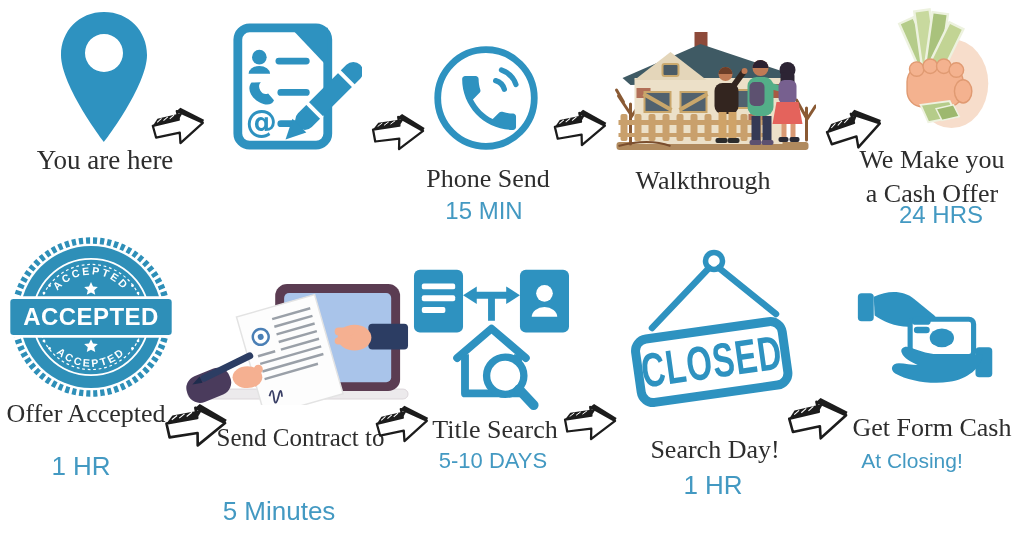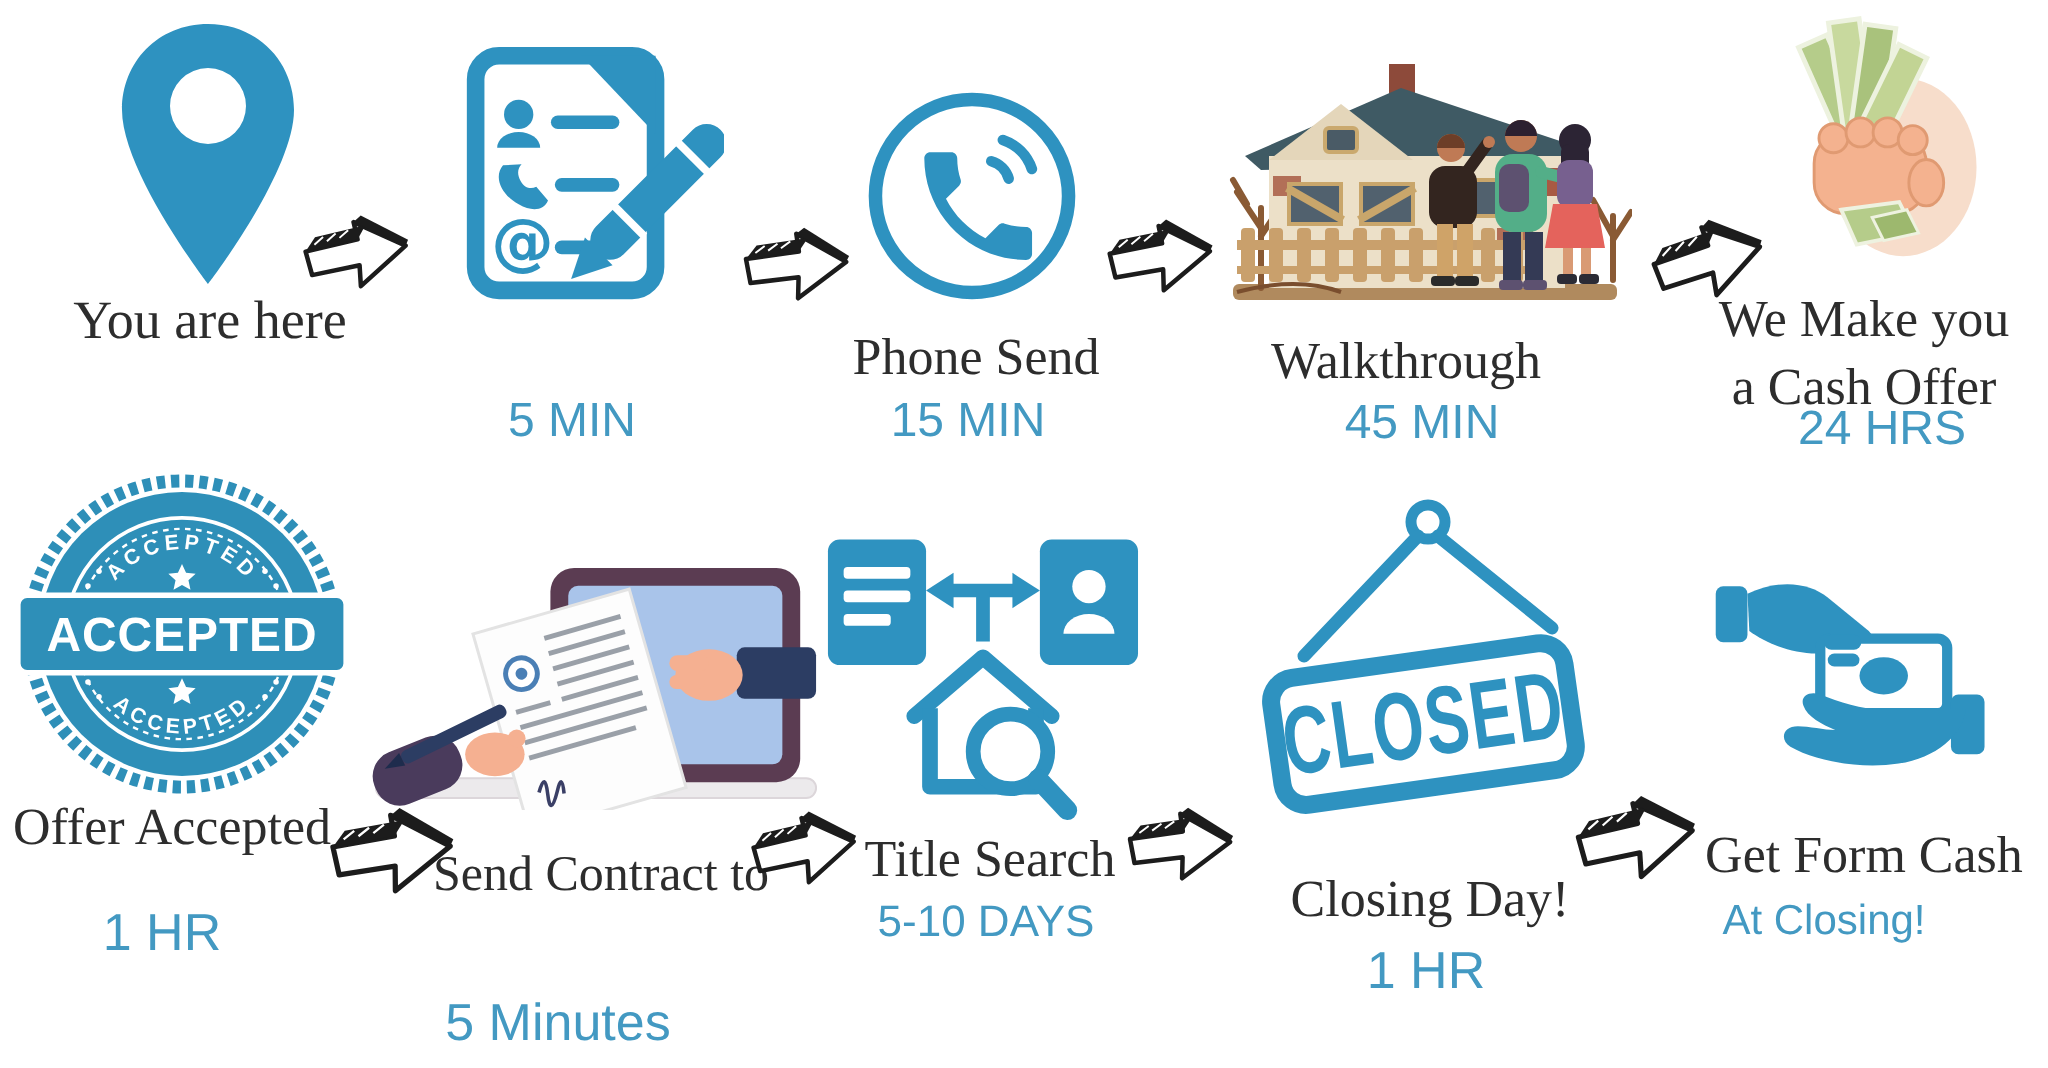--- a/index.html
+++ b/index.html
@@ -47,21 +47,20 @@
     <line x1="52" y1="72" x2="78" y2="72" stroke="#2E92C0" stroke-width="7" stroke-linecap="round"></line>
     <text x="16" y="112" font-size="32" font-weight="bold" fill="#2E92C0" font-family="DejaVu Sans, Liberation Sans, sans-serif">@</text>
     <line x1="52" y1="104" x2="70" y2="104" stroke="#2E92C0" stroke-width="7" stroke-linecap="round"></line>
     <g transform="rotate(45 95 82)">
       <rect x="85" y="28" width="20" height="90" rx="10" fill="#2E92C0"></rect>
       <rect x="84" y="46" width="22" height="4" fill="#fff"></rect>
       <rect x="84" y="92" width="22" height="4" fill="#fff"></rect>
       <polygon points="85,116 105,116 95,136" fill="#2E92C0"></polygon>
     </g>
   </svg>
-  <div class="time" style="left:196px;top:198px;width:180px">5 MIN</div>
 
   <svg class="icon" style="left:430px;top:42px" width="112" height="112" viewBox="0 0 116 116">
     <circle cx="58" cy="58" r="50" fill="#fff" stroke="#2E92C0" stroke-width="7"></circle>
     <g transform="translate(24,26) scale(3.1)" fill="#2E92C0">
       <path d="M6.62,10.79c1.44,2.83,3.76,5.14,6.59,6.59l2.2-2.2c0.27-0.27,0.67-0.36,1.02-0.24c1.12,0.37,2.33,0.57,3.57,0.57c0.55,0,1,0.45,1,1V20c0,0.55-0.45,1-1,1c-9.39,0-17-7.61-17-17c0-0.55,0.45-1,1-1h3.5c0.55,0,1,0.45,1,1c0,1.25,0.2,2.45,0.57,3.57c0.11,0.35,0.03,0.74-0.25,1.02L6.62,10.79z"></path>
     </g>
     <path d="M68,40 a13,13 0 0 1 9,9" fill="none" stroke="#2E92C0" stroke-width="5.5" stroke-linecap="round"></path>
     <path d="M74,29 a24,24 0 0 1 15,15" fill="none" stroke="#2E92C0" stroke-width="5.5" stroke-linecap="round"></path>
   </svg>
   <div class="label" style="left:398px;top:165px;width:180px">Phone Send</div>
@@ -126,21 +125,20 @@
     <circle cx="177" cy="42" r="8" fill="#2c2434"></circle>
     <rect x="170" y="44" width="14" height="18" rx="4" fill="#2c2434"></rect>
     <rect x="168" y="52" width="18" height="24" rx="6" fill="#77608f"></rect>
     <polygon points="166,74 188,74 192,96 162,96" fill="#e4635c"></polygon>
     <rect x="171" y="96" width="5" height="14" fill="#d99a74"></rect>
     <rect x="180" y="96" width="5" height="14" fill="#d99a74"></rect>
     <rect x="168" y="109" width="10" height="5" rx="2" fill="#2b2b35"></rect>
     <rect x="179" y="109" width="10" height="5" rx="2" fill="#2b2b35"></rect>
   </svg>
   <div class="label" style="left:612px;top:167px;width:182px">Walkthrough</div>
-  <div class="time" style="left:620px;top:199px;width:182px">45 MIN</div>
 
   <svg class="icon" style="left:880px;top:8px" width="116" height="128" viewBox="0 0 120 132">
     <ellipse cx="74" cy="78" rx="38" ry="46" fill="#f7ddcb"></ellipse>
     <g>
       <g transform="rotate(-24 50 64)">
           <rect x="42" y="8" width="16" height="58" fill="#b5cc8a" stroke="#edf2df" stroke-width="2.5"></rect>
         </g>
       <g transform="rotate(-8 50 64)">
           <rect x="44" y="2" width="16" height="62" fill="#c8d99e" stroke="#edf2df" stroke-width="2.5"></rect>
         </g>
@@ -257,21 +255,21 @@
 
   <svg class="icon" style="left:626px;top:248px" width="170" height="180" viewBox="0 0 170 180">
     <circle cx="88" cy="13" r="8.5" fill="none" stroke="#2E92C0" stroke-width="5.5"></circle>
     <line x1="83" y1="20" x2="26" y2="80" stroke="#2E92C0" stroke-width="6.5" stroke-linecap="round"></line>
     <line x1="93" y1="20" x2="150" y2="66" stroke="#2E92C0" stroke-width="6.5" stroke-linecap="round"></line>
     <g transform="rotate(-8 86 116)">
       <rect x="12" y="82" width="148" height="64" rx="12" fill="#fff" stroke="#2E92C0" stroke-width="9"></rect>
       <text transform="translate(86 130) scale(0.82 1.2)" text-anchor="middle" font-size="40" font-weight="bold" fill="#2E92C0" letter-spacing="1" font-family="Liberation Sans, DejaVu Sans, sans-serif">CLOSED</text>
     </g>
   </svg>
-  <div class="label" style="left:624px;top:436px;width:182px">Closing Day!</div>
+  <div class="label" style="left:624px;top:436px;width:182px">Search Day!</div>
   <div class="time" style="left:622px;top:471px;width:182px;font-size:26px">1 HR</div>
 
   <svg class="icon" style="left:856px;top:280px" width="140" height="114" viewBox="0 0 150 122">
     <rect x="2" y="14" width="17" height="30" rx="4" fill="#2E92C0"></rect>
     <path d="M19,18 C36,10 52,12 62,20 L84,38 C89,43 86,50 79,50 L56,50 C42,50 28,44 20,38 Z" fill="#2E92C0"></path>
     <rect x="58" y="42" width="68" height="40" rx="5" fill="#fff" stroke="#2E92C0" stroke-width="5.5"></rect>
     <ellipse cx="92" cy="62" rx="13" ry="10" fill="#2E92C0"></ellipse>
     <rect x="60" y="40" width="20" height="8" rx="4" fill="#2E92C0"></rect>
     <rect x="62" y="50" width="17" height="7" rx="3.5" fill="#2E92C0"></rect>
     <rect x="128" y="72" width="18" height="32" rx="4" fill="#2E92C0"></rect>

